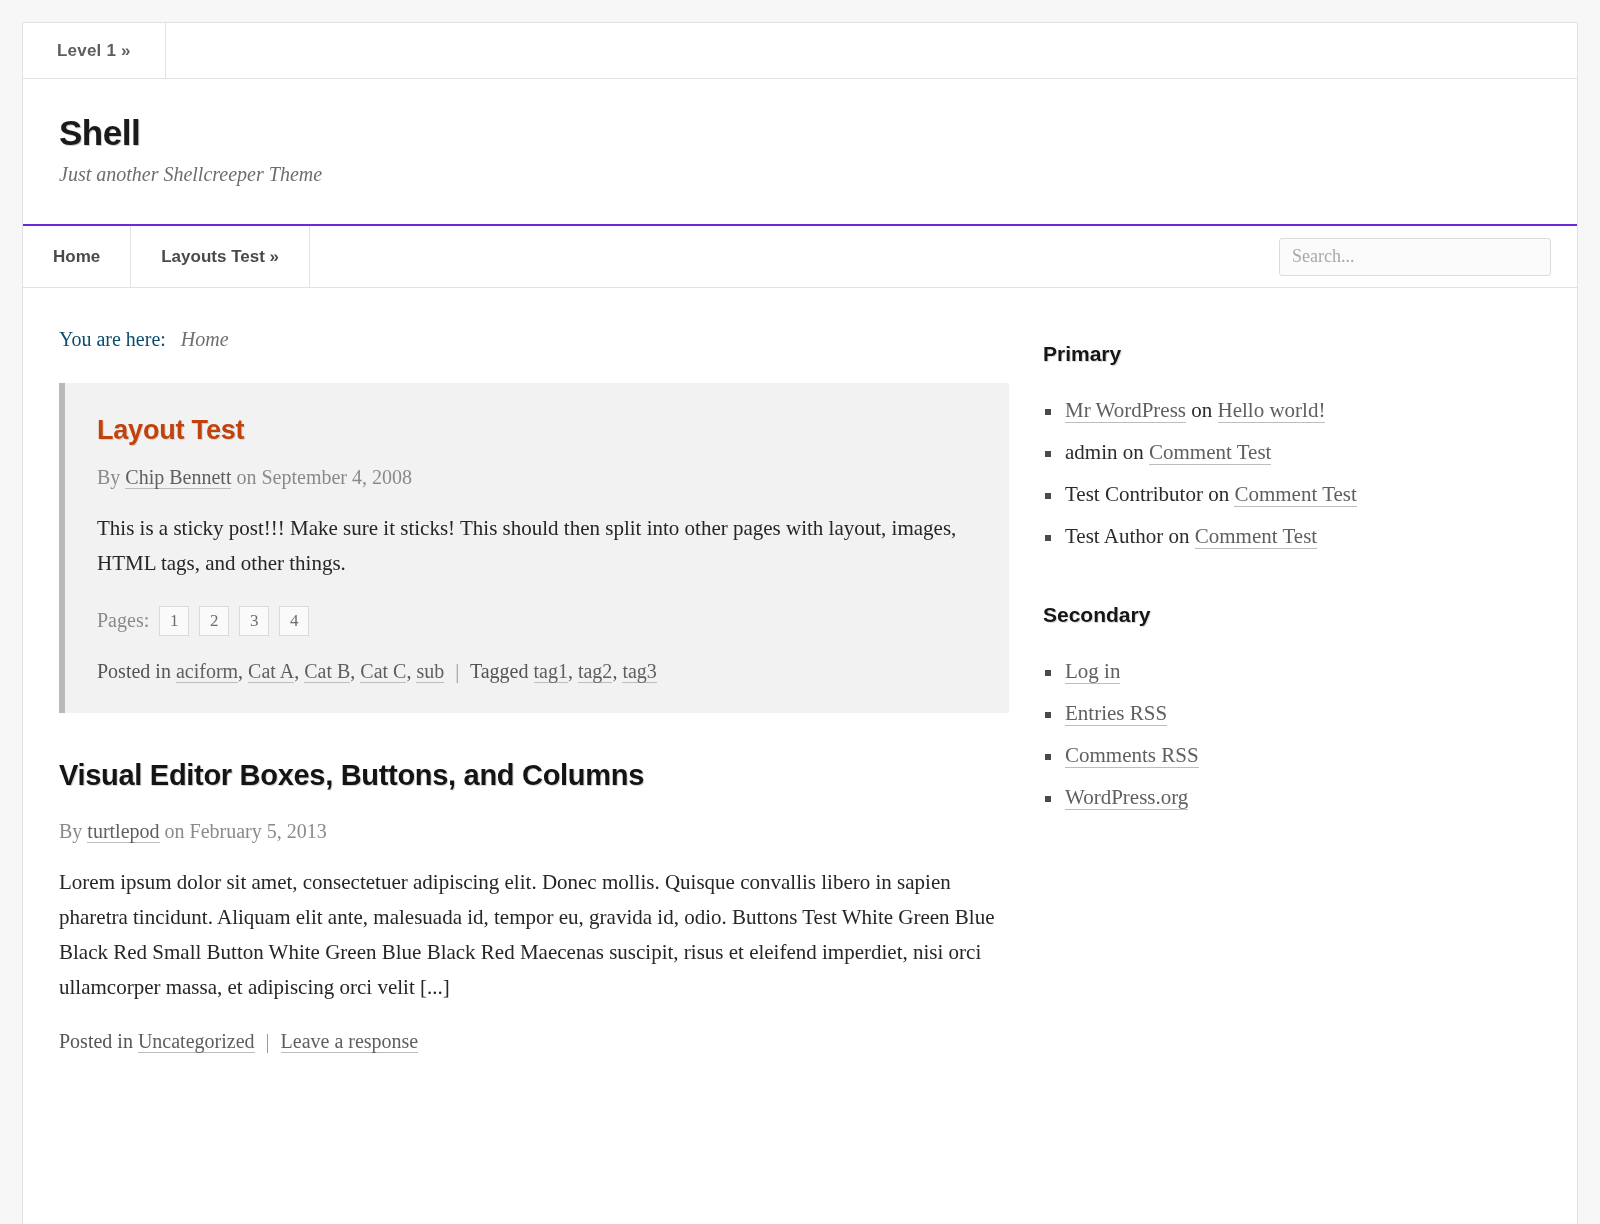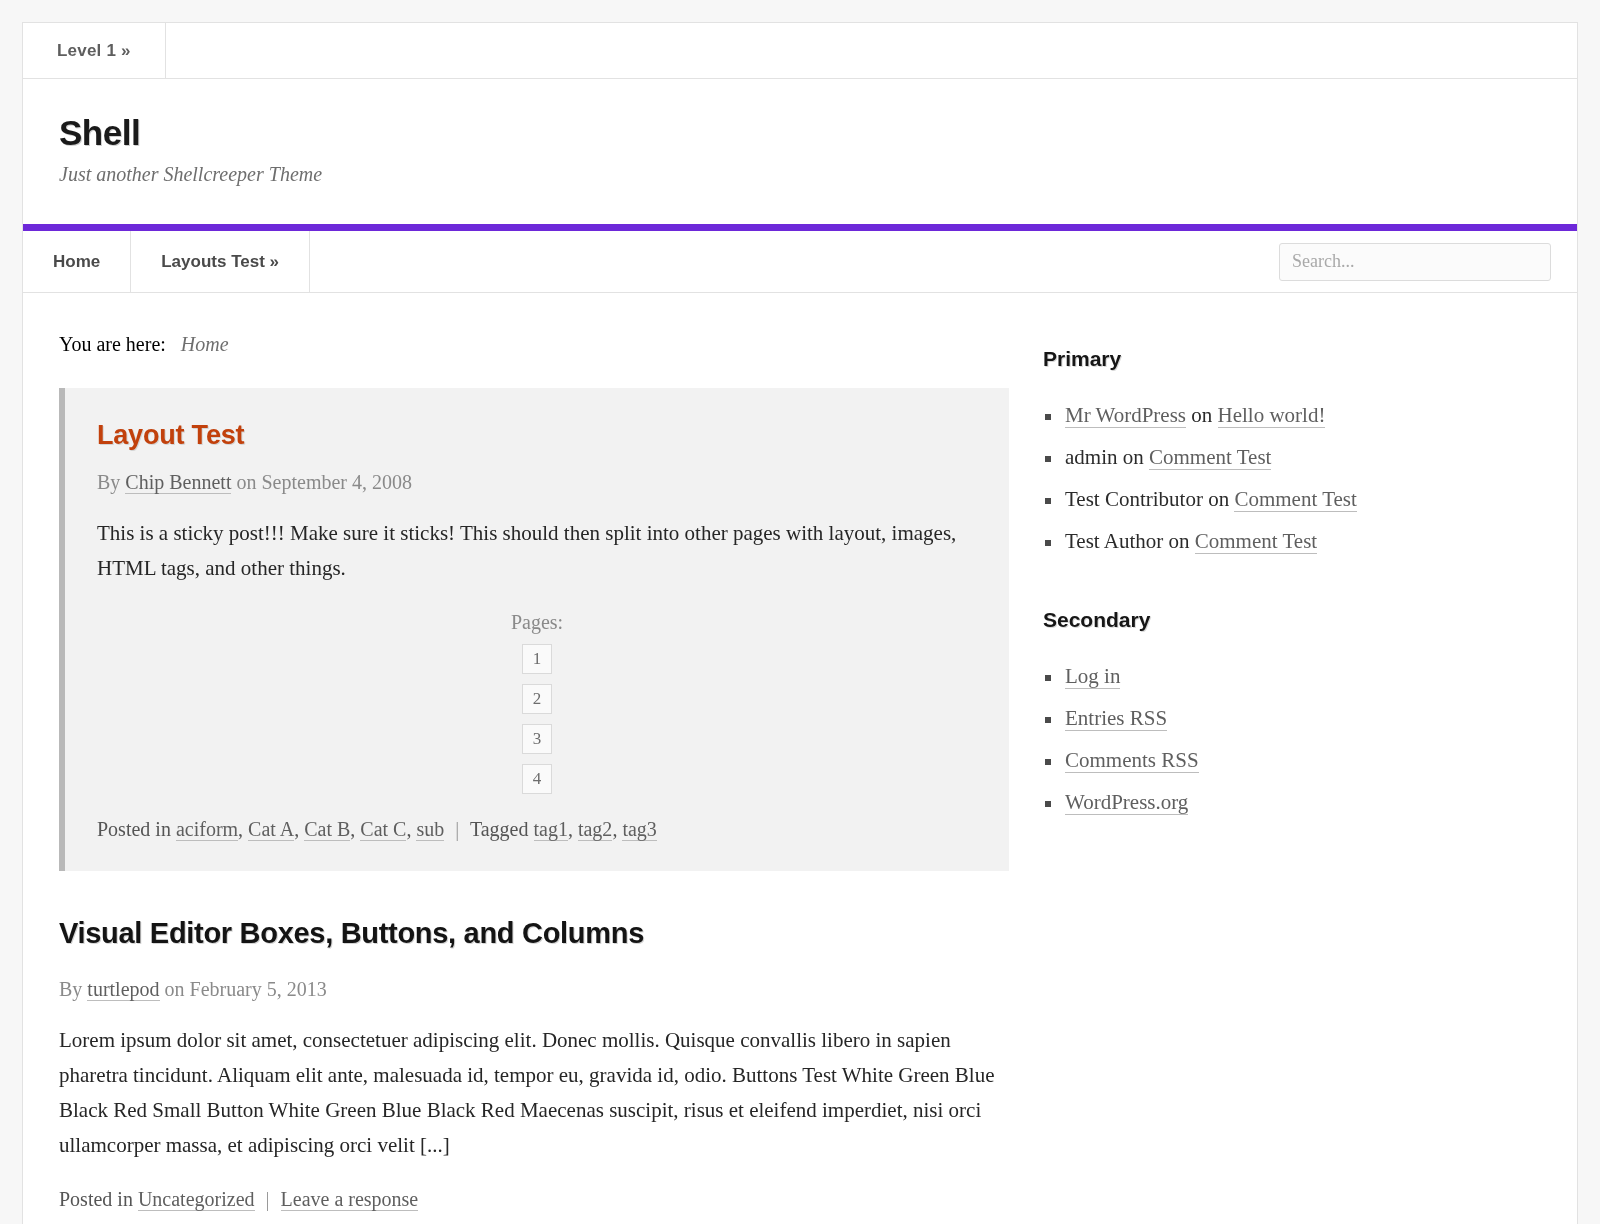--- a/index.html
+++ b/index.html
@@ -42,21 +42,21 @@
     cursor: pointer;
     text-decoration: none;
   }
   .topnav-item:first-child { border-left: none; }
   .topnav-spacer { flex: 1; }
 
   
   .masthead {
     display: flex;
     padding: 34px 36px 38px 36px;
-    border-bottom: 7px solid #6d28d9;
+    border-bottom: 2px solid #6d28d9;
     align-items: flex-end;
   }
   .brand { width: 700px; }
   .site-title {
     font-family: "Liberation Sans", sans-serif;
     font-size: 35px;
     font-weight: bold;
     color: #1a1a1a;
     margin: 0 0 10px 0;
     letter-spacing: -0.5px;
@@ -121,21 +121,21 @@
     gap: 34px;
   }
   .main-col { width: 950px; }
   .side-col { flex: 1; padding-top: 14px; }
 
   .breadcrumb {
     font-size: 20px;
     color: #4d4d4d;
     margin-bottom: 32px;
   }
-  .breadcrumb .crumb-label { color: #000000; }
+  .breadcrumb .crumb-label { color: #0c4a6e; }
   .breadcrumb .crumb-current {
     font-style: italic;
     color: #6f6f6f;
     margin-left: 10px;
   }
 
   
   .sticky-post {
     background: #f2f2f2;
     border-left: 6px solid #b9b9b9;
@@ -167,21 +167,20 @@
     color: #262626;
     margin: 0 0 24px 0;
   }
   .pages-row {
     display: flex;
     align-items: center;
     gap: 10px;
     font-size: 20px;
     color: #8a8a8a;
     margin-bottom: 24px;
-    flex-direction: column;
   }
   .page-num {
     display: inline-flex;
     align-items: center;
     justify-content: center;
     width: 30px;
     height: 30px;
     border: 1px solid #dadada;
     background: #fafafa;
     font-size: 17px;

